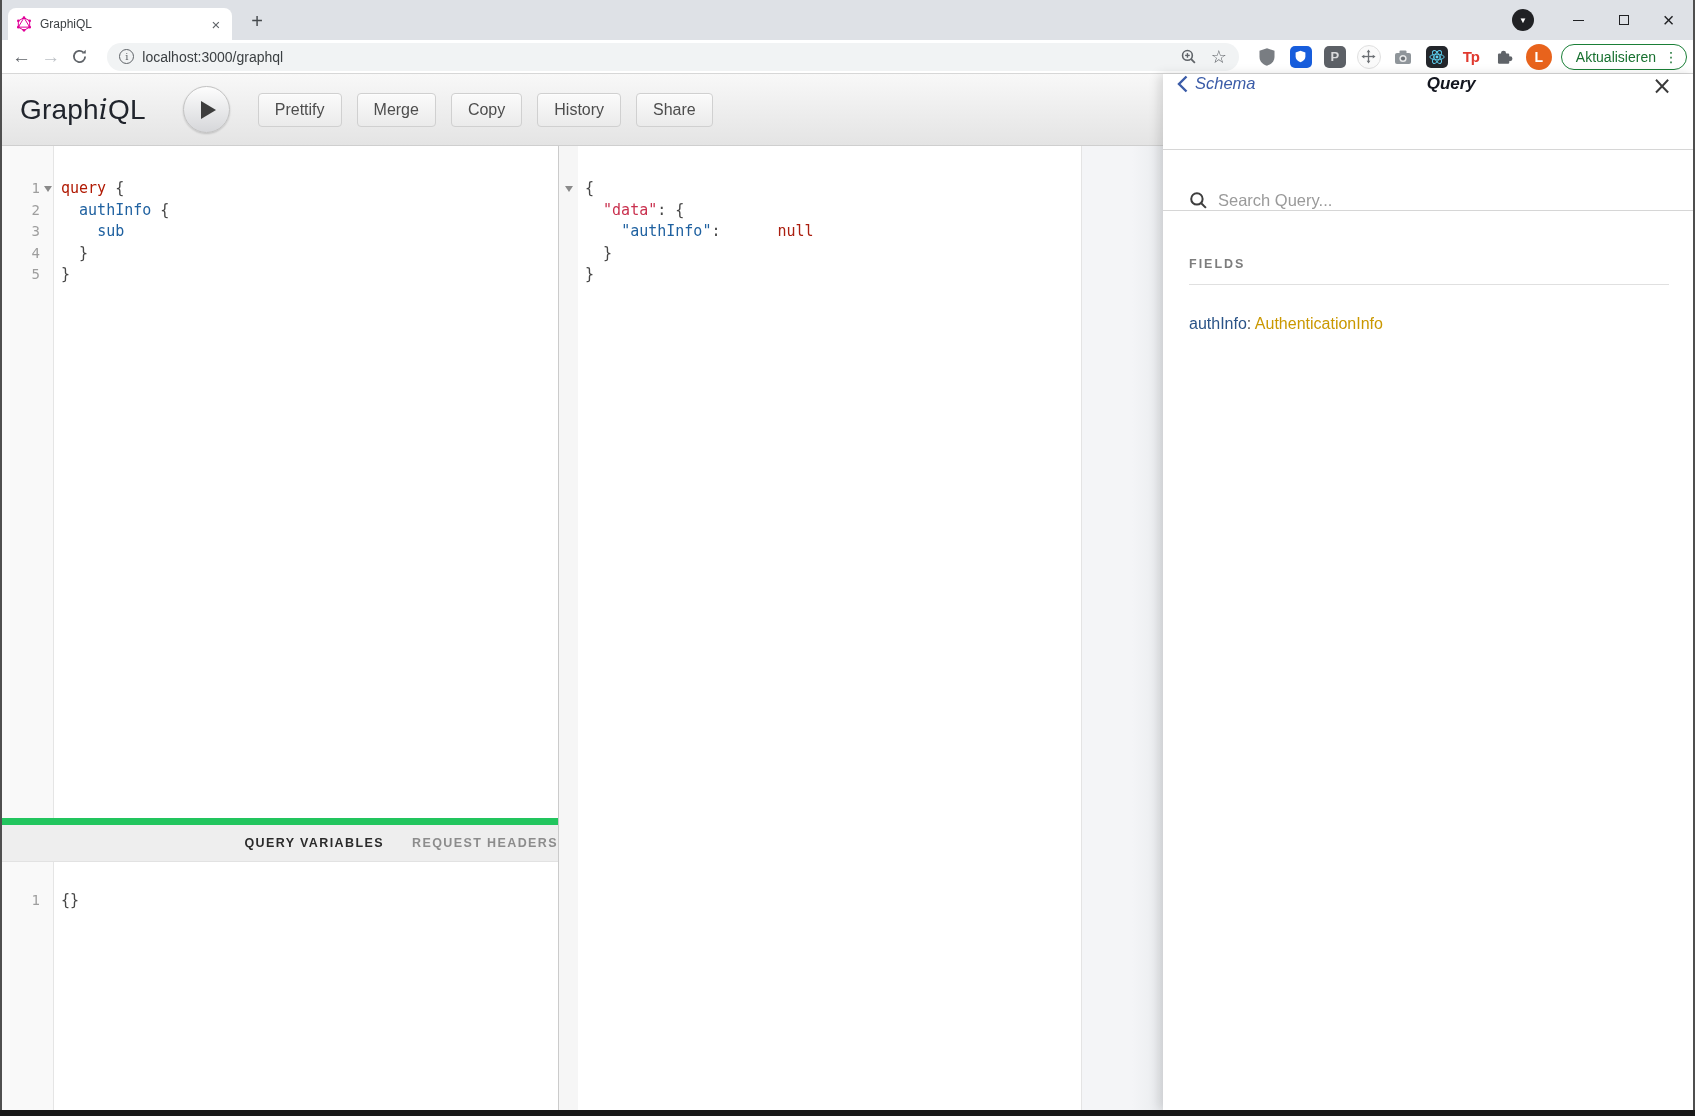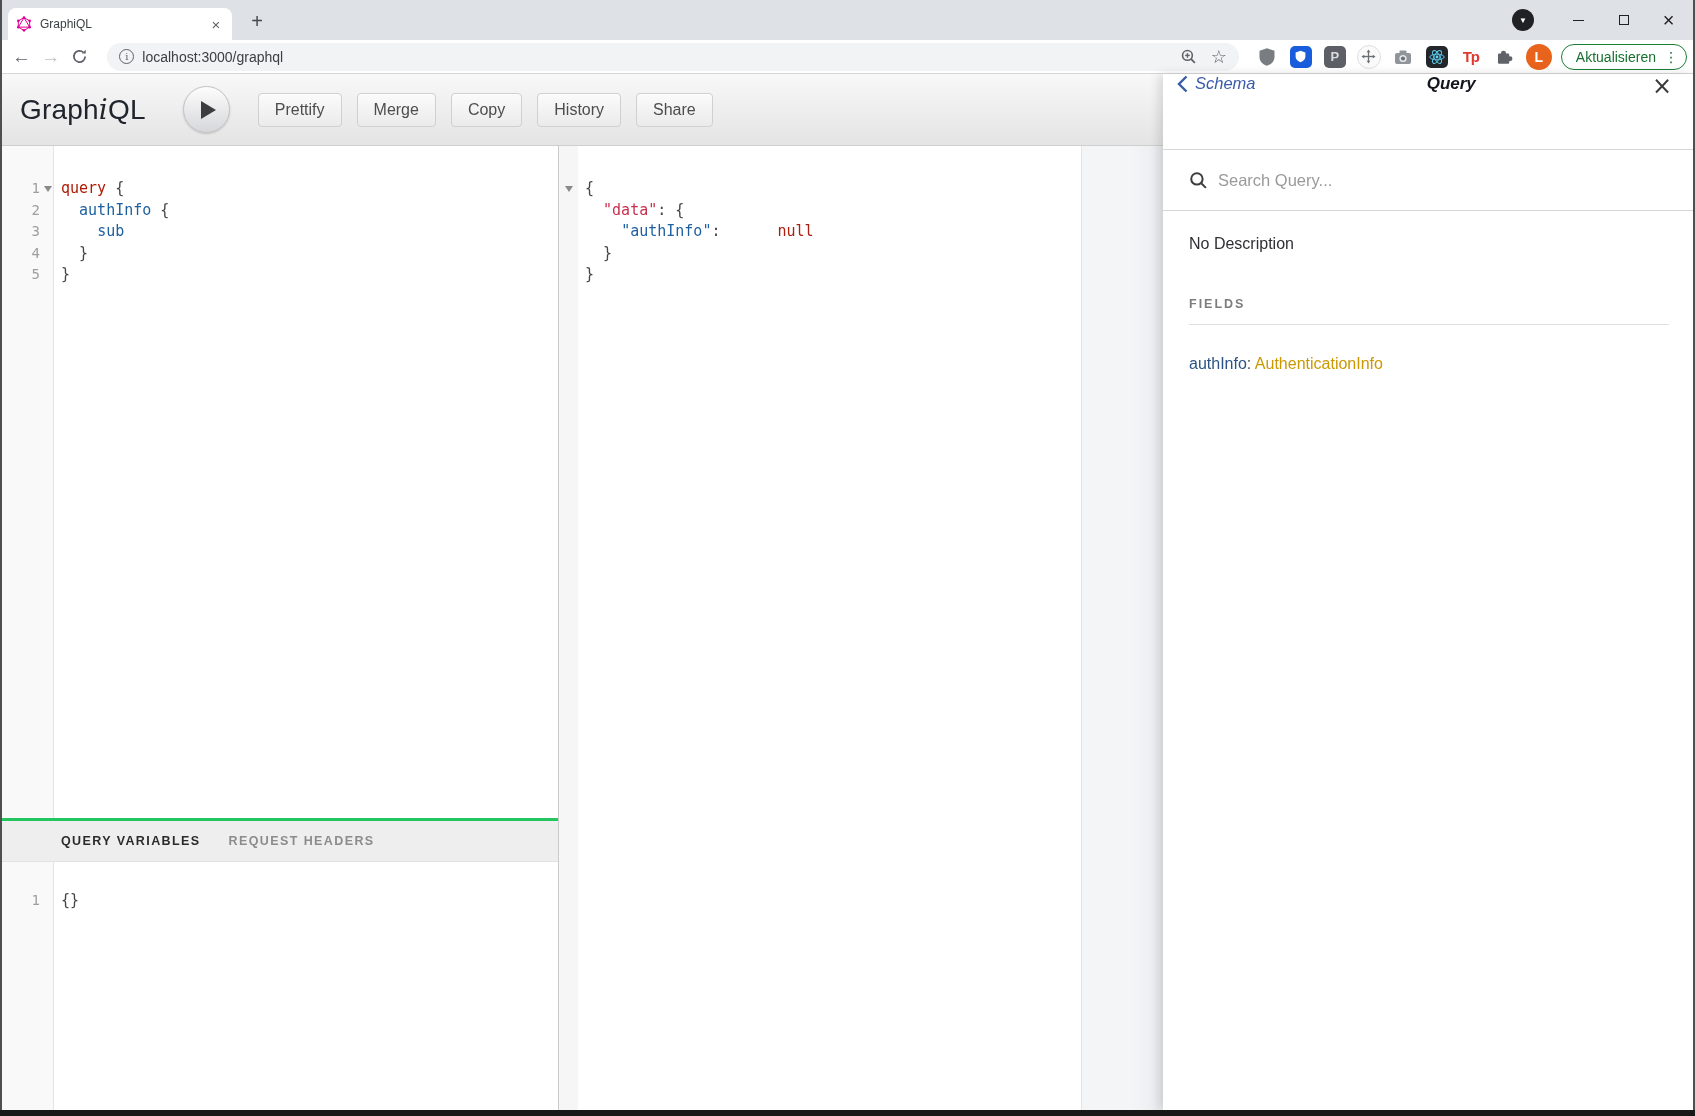--- a/index.html
+++ b/index.html
@@ -86,22 +86,22 @@
   .fold-caret { position:absolute; right:1px; top:8px; width:0; height:0;
                 border-left:4px solid transparent; border-right:4px solid transparent; border-top:6px solid #8a8a8a; }
   .code-area { flex:1; padding:32px 0 0 7px; font-family:"DejaVu Sans Mono", monospace; font-size:15px; }
   .code-line { height:21.5px; line-height:21.5px; white-space:pre; }
   .tok-kw   { color:#b11a04; }
   .tok-prop { color:#1f61a0; }
   .tok-punct{ color:#464646; }
   .tok-rkey { color:#c9304e; }
   .tok-null { color:#ab1f10;margin-left:48px; }
 
-  .var-tabs { height:44px; background:#eee; border-top:3px solid #22c55e; border-bottom:1px solid #e2e2e2;
-              display:flex; align-items:center; padding-left:59px; gap:28px; flex:none; }
+  .var-tabs { height:44px; background:#eee; border-top:7px solid #22c55e; border-bottom:1px solid #e2e2e2;
+              display:flex; align-items:center; padding-left:59px; gap:28px; flex:none;justify-content:flex-end; }
   .var-tab { font-size:12.5px; font-weight:bold; letter-spacing:1.4px; color:#8c8c8c; }
   .var-tab.active { color:#2b2b2b; }
   .var-editor { height:248px; display:flex; flex:none; }
   .var-editor .gutter { padding-top:28px; }
   .var-editor .code-area { padding-top:28px; }
 
   
   .result-col { position:absolute; left:559px; top:0; width:522px; height:964px; background:#fff; display:flex; }
   .result-gutter { width:19px; background:#f6f6f6; flex:none; position:relative; }
   .result-gutter .fold-caret { right:5px; top:40px; }
@@ -113,28 +113,28 @@
 
   
   .docs { position:absolute; left:1163px; top:0; width:532px; height:1036px; background:#fff;
           box-shadow:-4px 0 10px rgba(0,0,0,0.13); z-index:10; }
   .docs-header { height:76px; display:flex; align-items:flex-start; padding:0 18px 0 14px;
                  border-bottom:1px solid #d6d6d6;font-style:italic; }
   .back-link { display:flex; align-items:center; gap:7px; color:#3b5ca8; font-size:16.5px; flex:none; }
   .docs-title { flex:1; text-align:center; font-weight:bold; font-size:17px; color:#13161f; }
   .docs-close { font-size:24px; color:#3a3a3a; width:30px; text-align:center; font-weight:300;
                 font-family:"DejaVu Sans", sans-serif; line-height:1; }
-  .search-row { height:61px; display:flex; align-items:center; padding:0 16px 0 26px;
+  .search-row { height:61px; display:flex; align-items:flex-end; padding:0 16px 0 26px;
                 border-bottom:1px solid #d6d6d6; }
   .search-input { flex:1; border:none; outline:none; background:transparent; font-size:16.5px;
                   color:#333; padding-left:10px; font-family:"Liberation Sans", sans-serif; }
   .search-input::placeholder { color:#9a9a9a; }
   .docs-content { padding:24px 26px 0 26px; }
   .no-desc { font-size:16px; color:#2f2f34; }
-  .fields-heading { margin-top:44px; font-size:12.5px; font-weight:bold; letter-spacing:2px; color:#7d7d7d; }
+  .fields-heading { margin-top:22px; font-size:12.5px; font-weight:bold; letter-spacing:2px; color:#7d7d7d; }
   .fields-rule { border:none; border-top:1px solid #e0e0e0; margin:13px 0 0 0; }
   .field-row { margin-top:30px; font-size:16px; }
   .field-name { color:#2a5387; }
   .field-sep { color:#555; }
   .field-type { color:#ca9800; }
   .field-desc { margin-top:18px; padding-left:6px; font-size:16px; color:#8a8a8a; }
 </style>
 </head>
 <body>
 
@@ -353,21 +353,20 @@
       <span style="display:flex;">
         <svg width="19" height="19" viewBox="0 0 18 18">
           <circle cx="7.5" cy="7.5" r="5.4" fill="none" stroke="#3d3d3d" stroke-width="1.9"></circle>
           <line x1="11.6" y1="11.6" x2="16" y2="16" stroke="#3d3d3d" stroke-width="1.9"></line>
         </svg>
       </span>
       <input class="search-input" type="text" placeholder="Search Query..." style="">
     </div>
 
     <div class="docs-content">
-      <div class="no-desc">No Description</div>
       <div class="fields-heading">FIELDS</div>
       <hr class="fields-rule">
       <div class="field-row">
         <a class="field-name">authInfo</a><span class="field-sep">:</span>
         <a class="field-type">AuthenticationInfo</a>
       </div>
     </div>
   </div>
 </div>
 

